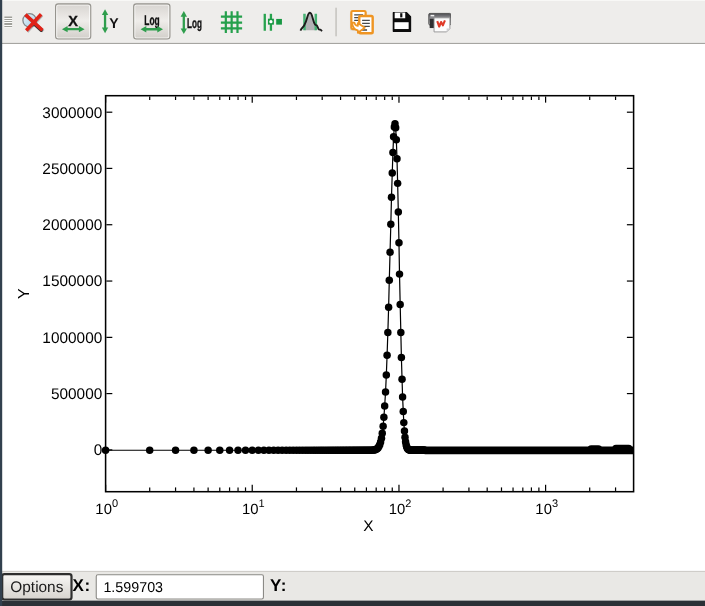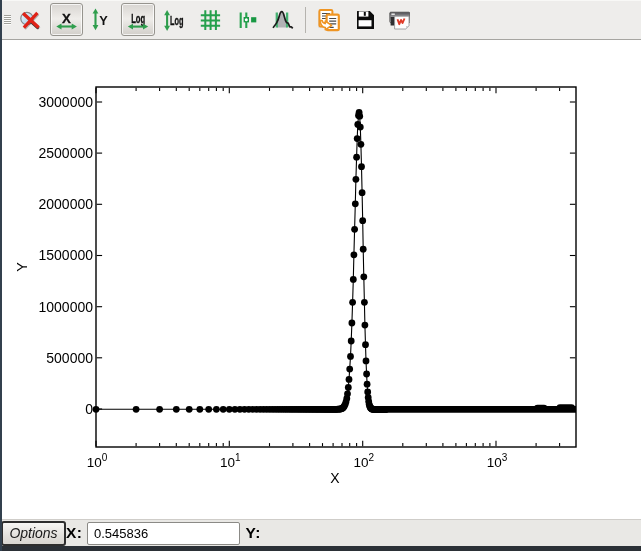--- a/index.html
+++ b/index.html
@@ -15,21 +15,21 @@
   background:linear-gradient(#d8d5d1, #efedea 48%, #d2cfca);
   box-shadow:inset 0 0 0 1px rgba(255,255,255,.75); }
 .ico { position:absolute; }
 .sep { position:absolute; left:305px; top:7px; width:1px; height:26px; background:#b5b3ae; }
 .plot { position:absolute; left:0; top:41px; }
 #bbar { position:absolute; left:0; top:519px; width:641px; height:27px; background:#e9e8e5;
   border-top:1px solid #cfcdc9; }
 #opts { position:absolute; left:1px; top:0.5px; width:65px; height:25px;
   border:2px solid #2e2e2e; border-radius:3px;
   background:linear-gradient(#f7f6f4 , #e3e1dd 60%, #d8d5d0);
-  font-size:14px; color:#1a1a1a; text-align:center; line-height:21px;font-style:italic; }
+  font-size:14px; color:#1a1a1a; text-align:center; line-height:21px; }
 .blbl { position:absolute; top:4px; font-size:15.5px; font-weight:bold; color:#000; letter-spacing:0.5px; }
 .bfield { position:absolute; top:1.5px; height:23px; background:#fff;
   border:1px solid #8b8a86; border-radius:2px; font-size:13px; color:#000;
   line-height:21px; padding-left:6px; }
 #stripe { position:absolute; left:0; top:546px; width:641px; height:5px; background:#2b3036; }
 </style></head>
 <body>
 <div id="win">
 <div class="toolbar">
 <div class="grip"></div>
@@ -370,17 +370,17 @@
         <text x="230.3" y="467" text-anchor="middle" font-size="13.5">10<tspan dy="-5.8" font-size="10">1</tspan></text>
         <text x="363.7" y="467" text-anchor="middle" font-size="13.5">10<tspan dy="-5.8" font-size="10">2</tspan></text>
         <text x="497.0" y="467" text-anchor="middle" font-size="13.5">10<tspan dy="-5.8" font-size="10">3</tspan></text>
         <text x="335" y="483" text-anchor="middle" font-size="14">X</text>
         <text x="21.5" y="267" text-anchor="middle" font-size="14.5" transform="rotate(-90 21.5 267) translate(0 5)">Y</text>
       </g>
 </svg>
 <div id="bbar">
   <div id="opts">Options</div>
   <div class="blbl" style="left:66px">X:</div>
-  <div class="bfield" style="left:87px;width:153px">0.545836</div>
+  <div class="bfield" style="left:87px;width:153px">1.599703</div>
   <div class="blbl" style="left:245.5px">Y:</div>
 </div>
 <div id="stripe"></div>
 <div id="leftedge"></div>
 </div>
 </body></html>

